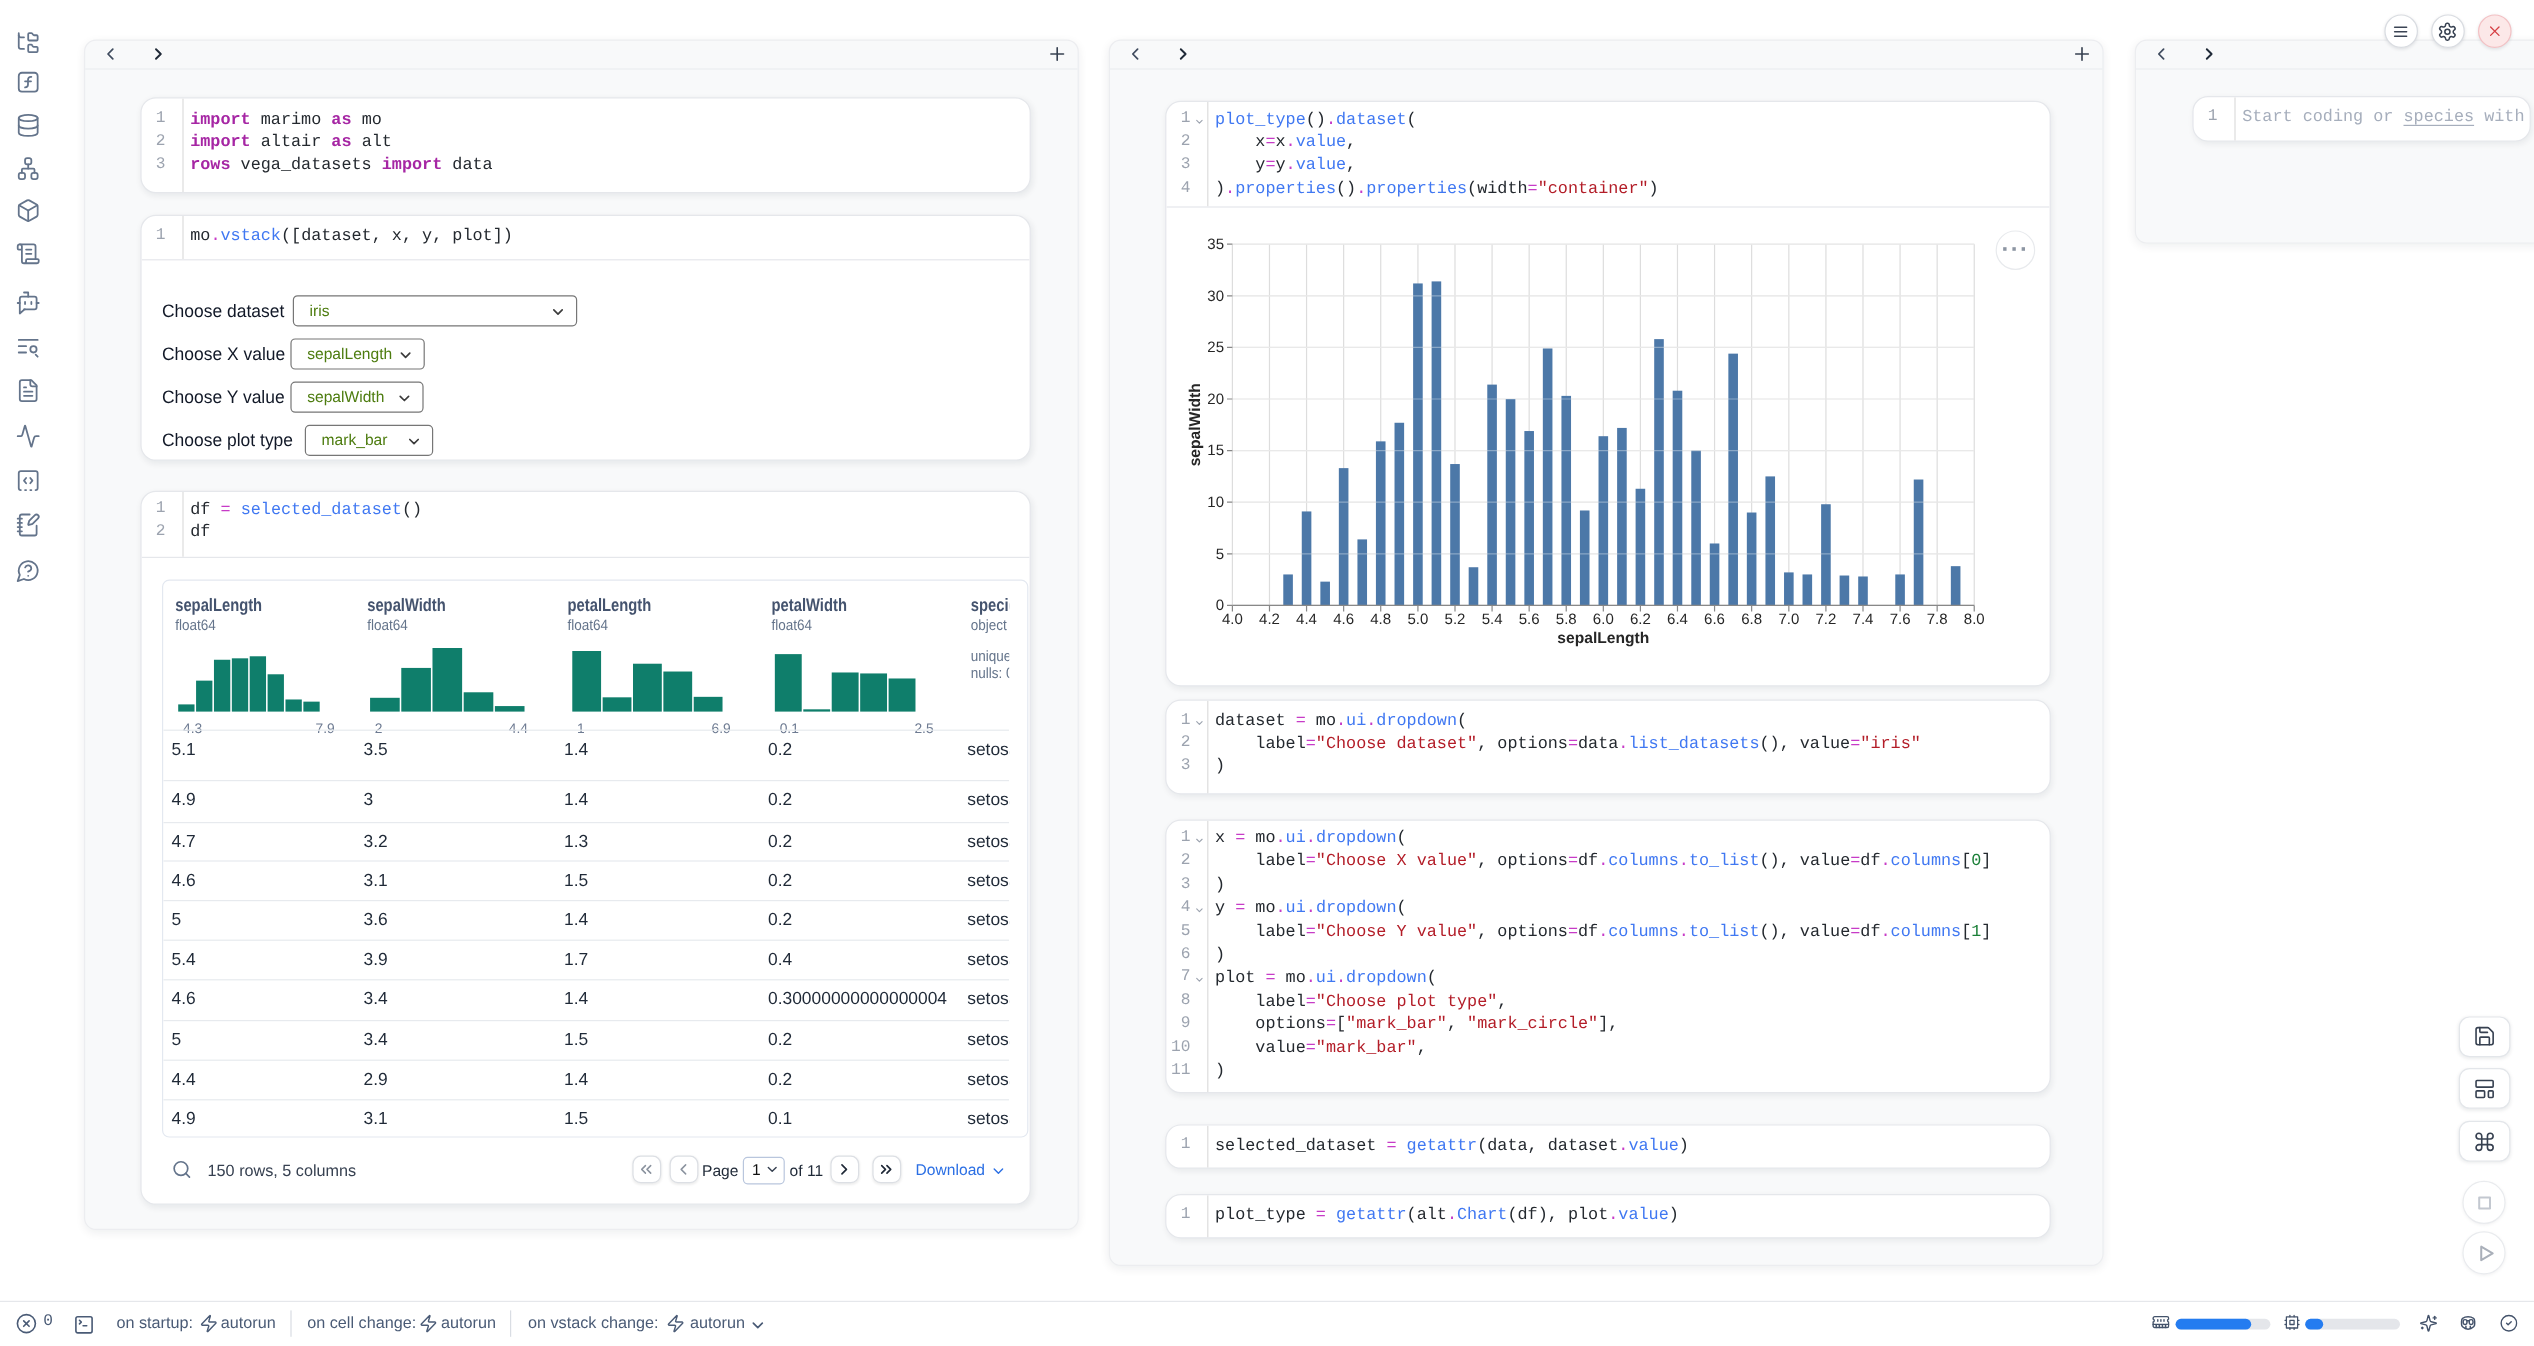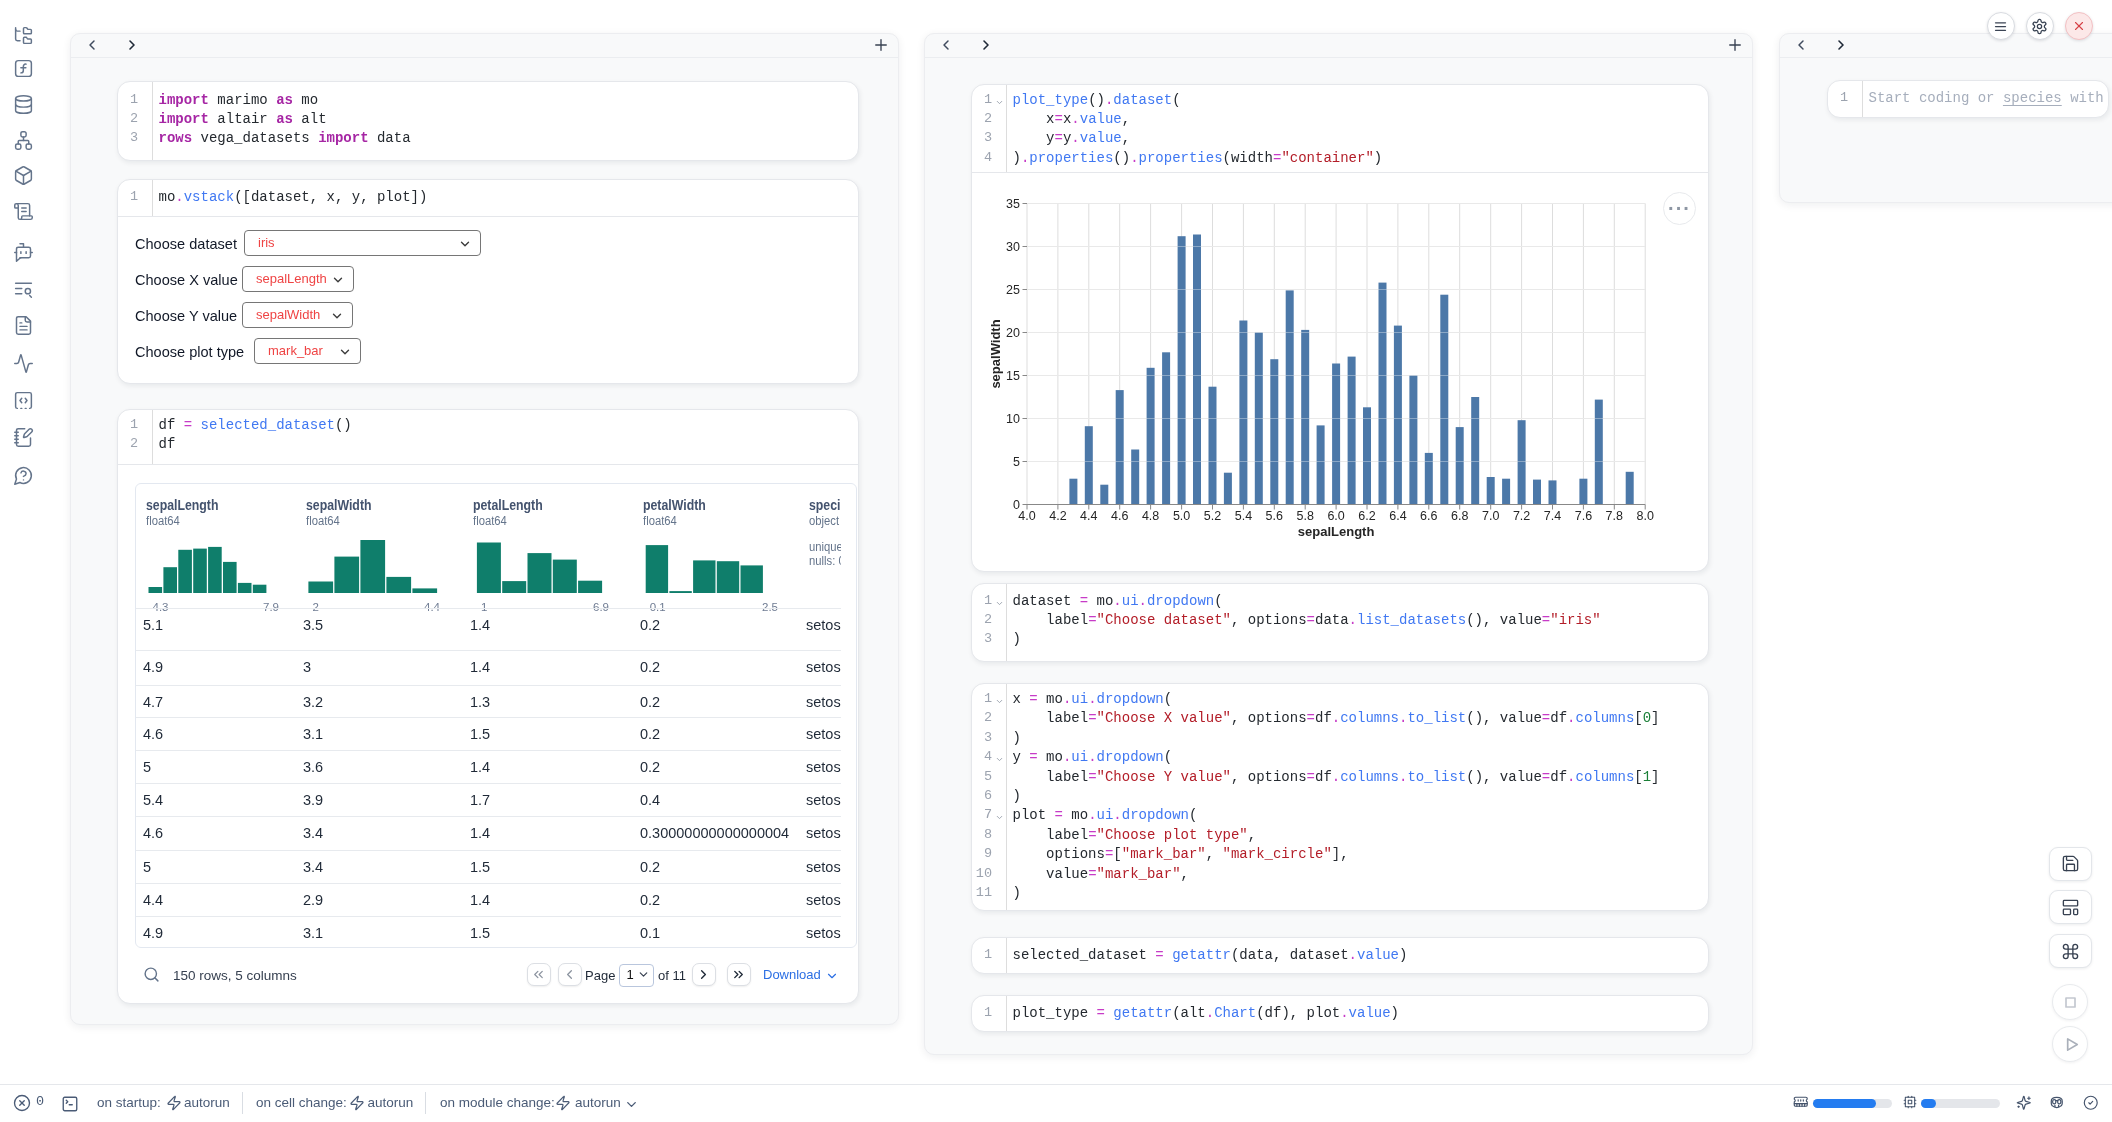--- a/index.html
+++ b/index.html
@@ -19,21 +19,21 @@
 .out { position:absolute; left:0; right:0; font-family:"Liberation Sans", sans-serif; }
 .kw { color:#a626a4; font-weight:bold; }
 .fn { color:#4078f2; }
 .op { color:#c73bc7; }
 .st { color:#b31d28; }
 .nm { color:#1a7f37; }
 .ph { color:#a6aebc; }
 .ph u { text-underline-offset:3px; }
 .ddlabel { position:absolute; font-size:15px; color:#111827; transform:scaleX(.97); transform-origin:left; white-space:nowrap; }
 .ddsel { position:absolute; height:26px; background:#fff; border:1px solid #767676; border-radius:4px;
-  font-size:13px; color:#ef4444; padding:4px 0 0 13px; }
+  font-size:13px; color:#4d7c0f; padding:4px 0 0 13px; }
 .tbox { position:absolute; left:16.5px; top:17.3px; width:722px; height:465.5px;
   border:1px solid #e3e8f0; border-radius:6px; background:#fff; overflow:hidden; }
 .tclip { position:absolute; left:0; top:0; width:705.5px; height:100%; overflow:hidden; }
 .thname { position:absolute; top:12px; font-size:15px; font-weight:bold; color:#44536e; transform:scaleX(.82); transform-origin:left; white-space:nowrap; }
 .thtype { position:absolute; top:30.5px; font-size:12.5px; color:#64748b; transform:scaleX(.9); transform-origin:left; }
 .thmeta { position:absolute; font-size:12.5px; color:#64748b; white-space:nowrap; transform:scaleX(.9); transform-origin:left; }
 .trow { position:absolute; left:0; right:0; border-top:1px solid #e7eaee; font-size:14.5px; color:#1f2937; }
 .trow span { position:absolute; top:8px; }
 .tfoot-txt { position:absolute; font-size:13.5px; color:#374151; }
 .ptxt { position:absolute; font-size:13px; color:#1f2937; }
@@ -153,21 +153,21 @@
     <div class="cell" style="left:46px;top:46.5px;width:742px;height:80.2px">
       <div class="gut" style="height:80.2px"></div>
       <div class="cl" style="top:10.0px;height:19.4px"><span class="ln">1</span><span class="ct"><span class="kw">import</span> marimo <span class="kw">as</span> mo</span></div>
       <div class="cl" style="top:29.4px;height:19.4px"><span class="ln">2</span><span class="ct"><span class="kw">import</span> altair <span class="kw">as</span> alt</span></div>
       <div class="cl" style="top:48.8px;height:19.4px"><span class="ln">3</span><span class="ct"><span class="kw">rows</span> vega_datasets <span class="kw">import</span> data</span></div>
     </div>
     <div class="cell" style="left:46px;top:144.7px;width:742px;height:205.4px">
       <div class="gut" style="height:36.4px"></div>
       <div class="cl" style="top:9.0px;height:19.4px"><span class="ln">1</span><span class="ct">mo<span class="op">.</span><span class="fn">vstack</span>([dataset, x, y, plot])</span></div>
       <div class="divider" style="top:36.4px"></div>
-      <div class="out" style="top:33px;height:168.0px">
+      <div class="out" style="top:49px;height:168.0px">
         <div class="ddlabel" style="left:17px;top:22px;">Choose dataset</div>
         <div class="ddsel" style="left:126px;top:17px;width:237px"><span>iris</span><svg style="position:absolute;right:8px;top:6px" width="14" height="14" viewBox="0 0 24 24" fill="none" stroke="#3c3c3c" stroke-width="2.4" stroke-linecap="round" stroke-linejoin="round">
             <path d="m6 9 6 6 6-6"></path>
           </svg></div>
         <div class="ddlabel" style="left:17px;top:58px;">Choose X value</div>
         <div class="ddsel" style="left:124px;top:53px;width:112px"><span>sepalLength</span><svg style="position:absolute;right:8px;top:6px" width="14" height="14" viewBox="0 0 24 24" fill="none" stroke="#3c3c3c" stroke-width="2.4" stroke-linecap="round" stroke-linejoin="round">
             <path d="m6 9 6 6 6-6"></path>
           </svg></div>
         <div class="ddlabel" style="left:17px;top:94px;">Choose Y value</div>
         <div class="ddsel" style="left:124px;top:89px;width:111px"><span>sepalWidth</span><svg style="position:absolute;right:8px;top:6px" width="14" height="14" viewBox="0 0 24 24" fill="none" stroke="#3c3c3c" stroke-width="2.4" stroke-linecap="round" stroke-linejoin="round">
@@ -641,21 +641,21 @@
     <path d="M4 14a1 1 0 0 1-.78-1.63l9.9-10.2a.5.5 0 0 1 .86.46l-1.92 6.02A1 1 0 0 0 13 10h7a1 1 0 0 1 .78 1.63l-9.9 10.2a.5.5 0 0 1-.86-.46l1.92-6.02A1 1 0 0 0 11 14z"></path>
   </svg>
 <div class="sbtxt" style="left:184px;top:1095px">autorun</div>
 <div class="sbsep" style="left:242px;top:1092px"></div>
 <div class="sbtxt" style="left:256px;top:1095px">on cell change:</div>
 <svg style="position:absolute;left:349px;top:1095px;" width="16" height="16" viewBox="0 0 24 24" fill="none" stroke="#4a5b76" stroke-width="1.8" stroke-linecap="round" stroke-linejoin="round">
     <path d="M4 14a1 1 0 0 1-.78-1.63l9.9-10.2a.5.5 0 0 1 .86.46l-1.92 6.02A1 1 0 0 0 13 10h7a1 1 0 0 1 .78 1.63l-9.9 10.2a.5.5 0 0 1-.86-.46l1.92-6.02A1 1 0 0 0 11 14z"></path>
   </svg>
 <div class="sbtxt" style="left:367.5px;top:1095px">autorun</div>
 <div class="sbsep" style="left:425px;top:1092px"></div>
-<div class="sbtxt" style="left:440px;top:1095px">on module change:</div>
+<div class="sbtxt" style="left:440px;top:1095px">on vstack change:</div>
 <svg style="position:absolute;left:555px;top:1095px;" width="16" height="16" viewBox="0 0 24 24" fill="none" stroke="#4a5b76" stroke-width="1.8" stroke-linecap="round" stroke-linejoin="round">
     <path d="M4 14a1 1 0 0 1-.78-1.63l9.9-10.2a.5.5 0 0 1 .86.46l-1.92 6.02A1 1 0 0 0 13 10h7a1 1 0 0 1 .78 1.63l-9.9 10.2a.5.5 0 0 1-.86-.46l1.92-6.02A1 1 0 0 0 11 14z"></path>
   </svg>
 <div class="sbtxt" style="left:575px;top:1095px">autorun</div>
 <svg style="position:absolute;left:624px;top:1096.5px;" width="15" height="15" viewBox="0 0 24 24" fill="none" stroke="#4a5b76" stroke-width="2.2" stroke-linecap="round" stroke-linejoin="round">
     <path d="m6 9 6 6 6-6"></path>
   </svg>
 <svg style="position:absolute;left:1792.9px;top:1094px;" width="15.5" height="15.5" viewBox="0 0 24 24" fill="none" stroke="#44536b" stroke-width="1.8" stroke-linecap="round" stroke-linejoin="round">
     <path d="M6 19v-3"></path>
     <path d="M10 19v-3"></path>

